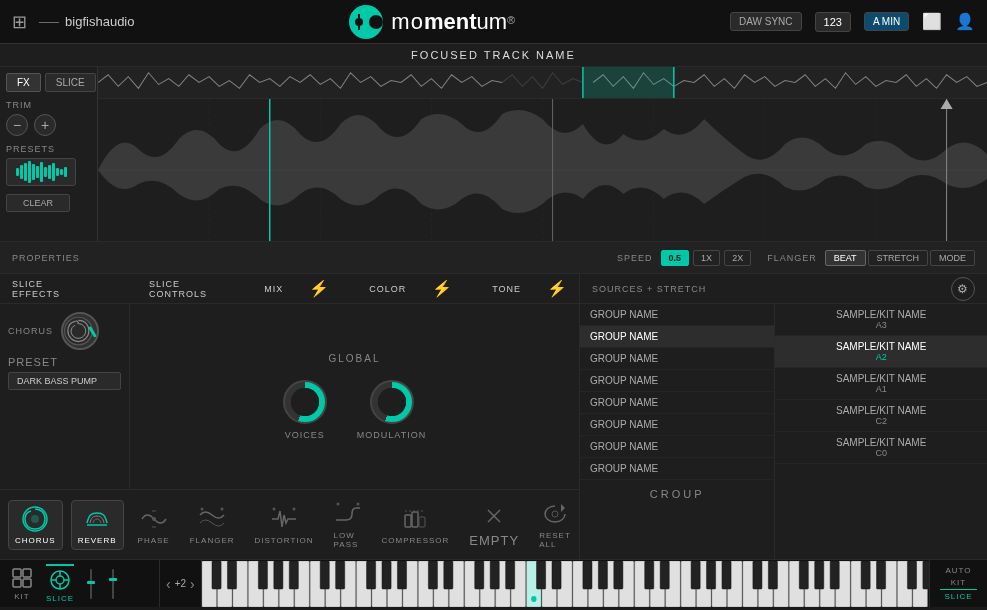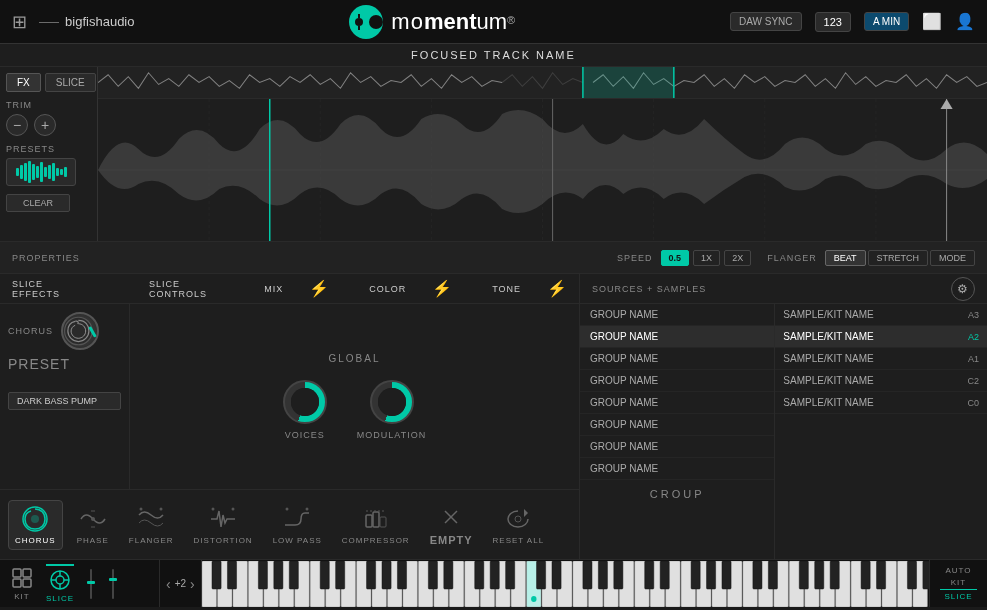--- a/index.html
+++ b/index.html
@@ -151,21 +151,21 @@
     .slice-effects-col {
       width: 130px;
       border-right: 1px solid #2a2a2a;
       padding: 8px;
     }
     .chorus-section { display: flex; align-items: center; gap: 8px; margin-bottom: 6px; }
     .chorus-label { font-size: 9px; color: #888; letter-spacing: 1px; }
     .chorus-knob { width: 38px; height: 38px; border-radius: 50%; background: radial-gradient(circle, #333 60%, #222 100%); border: 2px solid #555; display: flex; align-items: center; justify-content: center; }
     .chorus-knob::after { content: ''; width: 4px; height: 12px; background: #00c9a7; border-radius: 2px; transform: rotate(-30deg); transform-origin: bottom center; }
     .preset-section { margin-top: 4px; }
-    .preset-label-sm { font-size: 14px; color: #888; letter-spacing: 1px; margin-bottom: 20px; }
+    .preset-label-sm { font-size: 11px; color: #888; letter-spacing: 1px; margin-bottom: 4px; }
     .preset-tag { background: #2a2a2a; border: 1px solid #444; color: #ccc; padding: 3px 8px; font-size: 9px; border-radius: 2px; white-space: nowrap; }
 
     .global-section {
       flex: 1;
       display: flex;
       flex-direction: column;
       align-items: center;
       justify-content: center;
       padding: 10px;
     }
@@ -258,20 +258,21 @@
 
     .sample-item {
       padding: 5px 8px;
       font-size: 10px;
       color: #aaa;
       border-bottom: 1px solid #252525;
       cursor: pointer;
       display: flex;
       align-items: center;
       justify-content: space-between;
+      flex-direction: column;
     }
     .sample-item.active { background: #2d2d2d; color: #fff; }
     .sample-key { color: #888; font-size: 9px; }
     .sample-key.teal { color: #00c9a7; }
 
     
     .bottom-bar {
       display: flex;
       height: 48px;
       background: #111;
@@ -549,20 +550,29 @@
 
       <div class="effect-item active">
         <svg width="28" height="28" viewBox="0 0 28 28">
           <circle cx="14" cy="14" r="12" fill="none" stroke="#00c9a7" stroke-width="1.5"></circle>
           <path d="M14,4 C20,4 24,8 24,14 C24,20 20,24 14,24 C8,24 4,20 4,14 C4,10 6,7 10,6" fill="none" stroke="#00c9a7" stroke-width="1.5"></path>
           <circle cx="14" cy="14" r="4" fill="#00c9a7" opacity="0.3"></circle>
         </svg>
         <div style="font-size:8px;color:#fff;letter-spacing:1px;">CHORUS</div>
       </div>
 
+      <div class="effect-item active">
+        <svg width="28" height="28" viewBox="0 0 28 28">
+          <path d="M4,18 C6,10 8,8 14,8 C20,8 22,10 24,18" fill="none" stroke="#00c9a7" stroke-width="1.5"></path>
+          <path d="M7,18 C8,13 10,11 14,11 C18,11 20,13 21,18" fill="none" stroke="#888" stroke-width="1"></path>
+          <path d="M10,18 C11,15 12,14 14,14 C16,14 17,15 18,18" fill="none" stroke="#666" stroke-width="1"></path>
+          <line x1="4" y1="20" x2="24" y2="20" stroke="#00c9a7" stroke-width="1.5"></line>
+        </svg>
+        <div style="font-size:8px;color:#fff;letter-spacing:1px;">REVERB</div>
+      </div>
 
       <div class="effect-item">
         <svg width="28" height="28" viewBox="0 0 28 28">
           <path d="M2,14 Q7,6 14,14 Q21,22 26,14" fill="none" stroke="#666" stroke-width="1.5"></path>
           <circle cx="14" cy="14" r="2" fill="#555"></circle>
           <line x1="12" y1="6" x2="16" y2="6" stroke="#555" stroke-width="1"></line>
           <line x1="12" y1="22" x2="16" y2="22" stroke="#555" stroke-width="1"></line>
         </svg>
         <div style="font-size:8px;color:#888;letter-spacing:1px;">PHASE</div>
       </div>
@@ -603,37 +613,37 @@
           <line x1="4" y1="6" x2="24" y2="6" stroke="#555" stroke-width="1" stroke-dasharray="2,2"></line>
         </svg>
         <div style="font-size:8px;color:#888;letter-spacing:1px;">COMPRESSOR</div>
       </div>
 
       <div class="effect-item">
         <svg width="28" height="28" viewBox="0 0 28 28">
           <line x1="8" y1="8" x2="20" y2="20" stroke="#666" stroke-width="1.5"></line>
           <line x1="20" y1="8" x2="8" y2="20" stroke="#666" stroke-width="1.5"></line>
         </svg>
-        <div style="font-size:11px;color:#888;letter-spacing:1px;font-weight:bold;">EMPTY</div>
+        <div style="font-size:13px;color:#888;letter-spacing:1px;">EMPTY</div>
       </div>
 
       <div class="effect-item">
         <svg width="28" height="28" viewBox="0 0 28 28">
           <path d="M14,6 C8,6 4,10 4,14 C4,18 8,22 14,22 C20,22 24,18 24,14" fill="none" stroke="#666" stroke-width="1.5"></path>
           <polygon points="20,4 24,8 20,12" fill="#666"></polygon>
           <circle cx="14" cy="14" r="3" fill="none" stroke="#555" stroke-width="1"></circle>
         </svg>
         <div style="font-size:8px;color:#888;letter-spacing:1px;">RESET ALL</div>
       </div>
     </div>
   </div>
 
   <div class="sources-panel">
     <div class="sources-header">
-      <span>SOURCES + SAMPLES</span>
+      <span>SOURCES + STRETCH</span>
       <div class="settings-icon-circle" style="margin-left:auto;">⚙</div>
     </div>
 
     <div class="sources-lists">
 
       <div class="group-list">
         <div class="list-item">GROUP NAME</div>
         <div class="list-item active">GROUP NAME</div>
         <div class="list-item">GROUP NAME</div>
         <div class="list-item">GROUP NAME</div>

